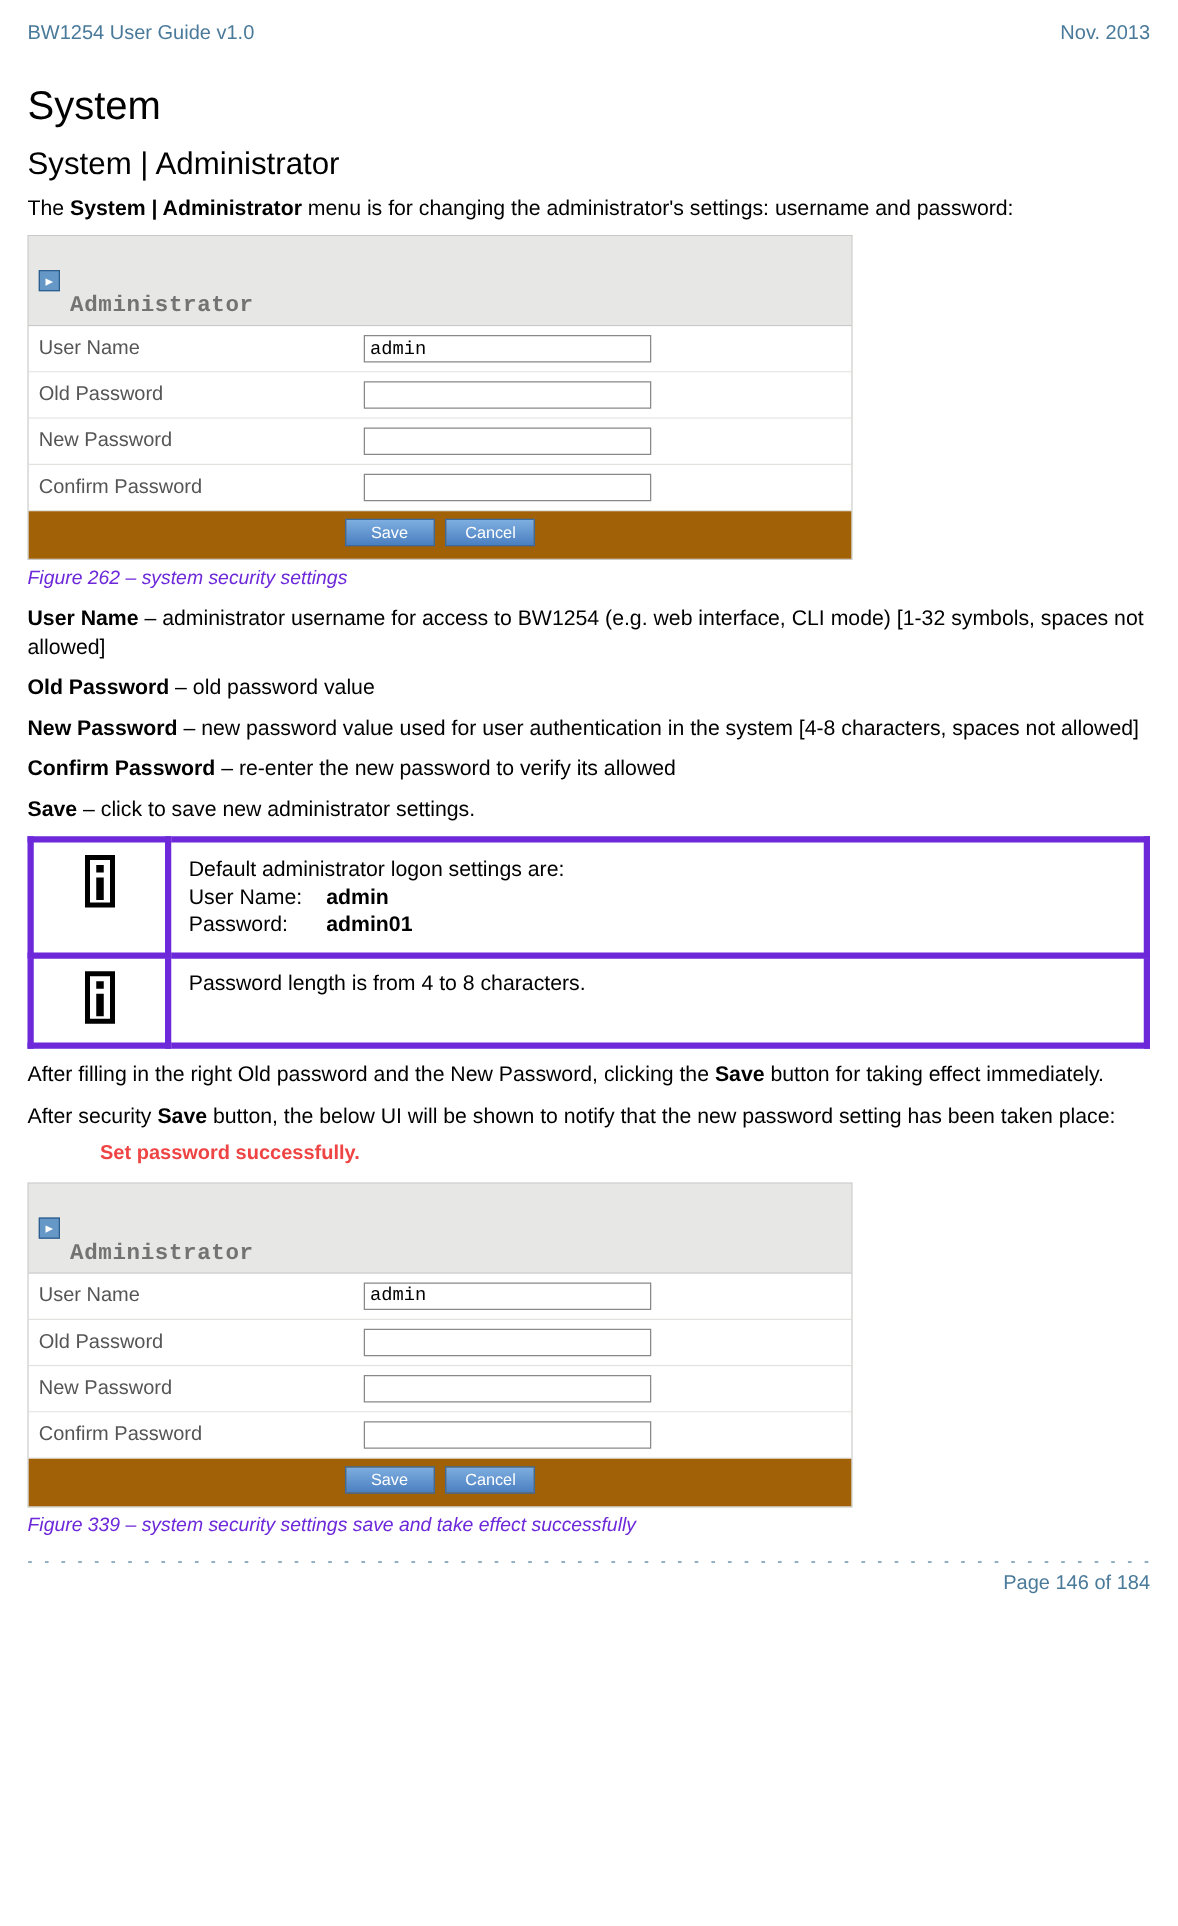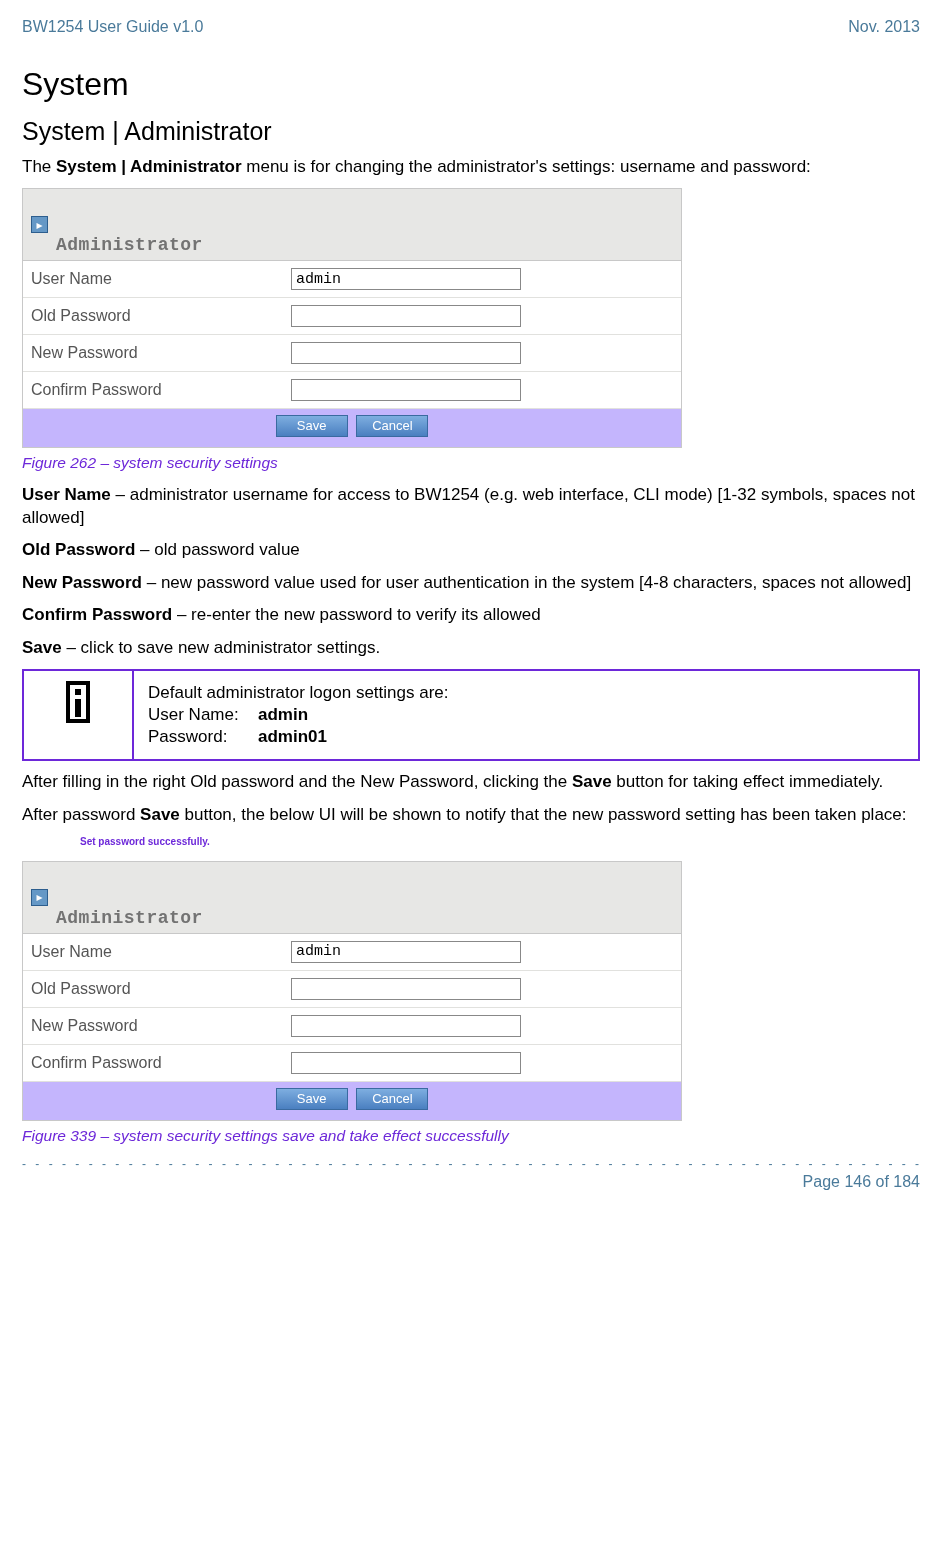--- a/index.html
+++ b/index.html
@@ -77,21 +77,21 @@
   .text-input {
     font-family: "Courier New", monospace;
     font-size: 15px;
     border: 1px solid #888;
     background: #fff;
     padding: 2px 4px;
     width: 230px;
     height: 22px;
   }
   .btn-row {
-    background: #c4b5fd;
+    background: #a16207;
     padding: 6px 0 10px 0;
     text-align: center;
   }
   .btn {
     display: inline-block;
     width: 72px;
     height: 22px;
     line-height: 20px;
     font-size: 13px;
     color: #fff;
@@ -106,21 +106,21 @@
     font-style: italic;
     font-size: 15.5px;
     margin: 2px 0 12px 0;
   }
   .info-table {
     width: 100%;
     border-collapse: collapse;
     margin: 8px 0 10px 0;
   }
   .info-table td {
-    border: 2px solid #6d28d9;
+    border: 5px solid #6d28d9;
     padding: 10px 14px;
     vertical-align: top;
   }
   .info-table td.icon-cell {
     width: 110px;
     text-align: center;
     vertical-align: top;
   }
   .info-icon {
     display: inline-block;
@@ -139,23 +139,23 @@
   .info-icon::after {
     content: "";
     position: absolute;
     top: 14px; left: 50%;
     transform: translateX(-50%);
     width: 6px; height: 18px;
     background: #000;
   }
   .info-line { margin: 2px 0; }
   .success-msg {
-    color: #6d28d9;
+    color: #ef4444;
     font-weight: bold;
-    font-size: 10px;
+    font-size: 16px;
     padding: 0 0 14px 58px;
     font-family: Arial, sans-serif;
   }
   .footer-dots {
     margin-top: 6px;
     color: #4a7a9a;
     font-size: 12px;
     letter-spacing: 3px;
     white-space: nowrap;
     overflow: hidden;
@@ -223,28 +223,32 @@
     <td>
       <div class="info-line">Default administrator logon settings are:</div>
       <div class="info-line">
         <span style="display:inline-block;width:110px">User Name:</span><span class="bold">admin</span>
       </div>
       <div class="info-line">
         <span style="display:inline-block;width:110px">Password:</span><span class="bold">admin01</span>
       </div>
     </td>
   </tr>
+  <tr>
+    <td class="icon-cell"><span class="info-icon"></span></td>
+    <td>Password length is from 4 to 8 characters.</td>
+  </tr>
 </tbody>
   </table>
 
 <p>
   <span>After filling in the right Old password and the New Password, clicking the </span><span class="bold">Save</span><span> button for taking effect immediately.</span>
 </p>
 <p>
-  <span>After password </span><span class="bold">Save</span><span> button, the below UI will be shown to notify that the new password setting has been taken place:</span>
+  <span>After security </span><span class="bold">Save</span><span> button, the below UI will be shown to notify that the new password setting has been taken place:</span>
 </p>
 
 <div class="success-msg">Set password successfully.</div>
 
 <div class="figure-img">
   <div class="panel-header">
     <span class="sq">▸</span>
     <span class="title">Administrator</span>
   </div>
   <div class="form-row">

